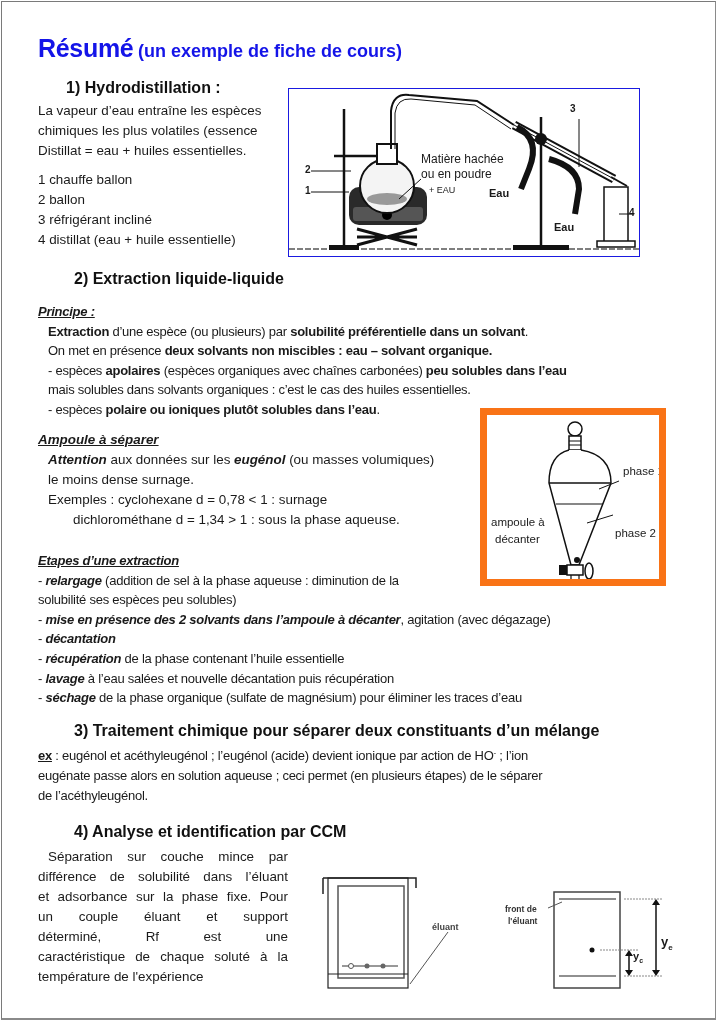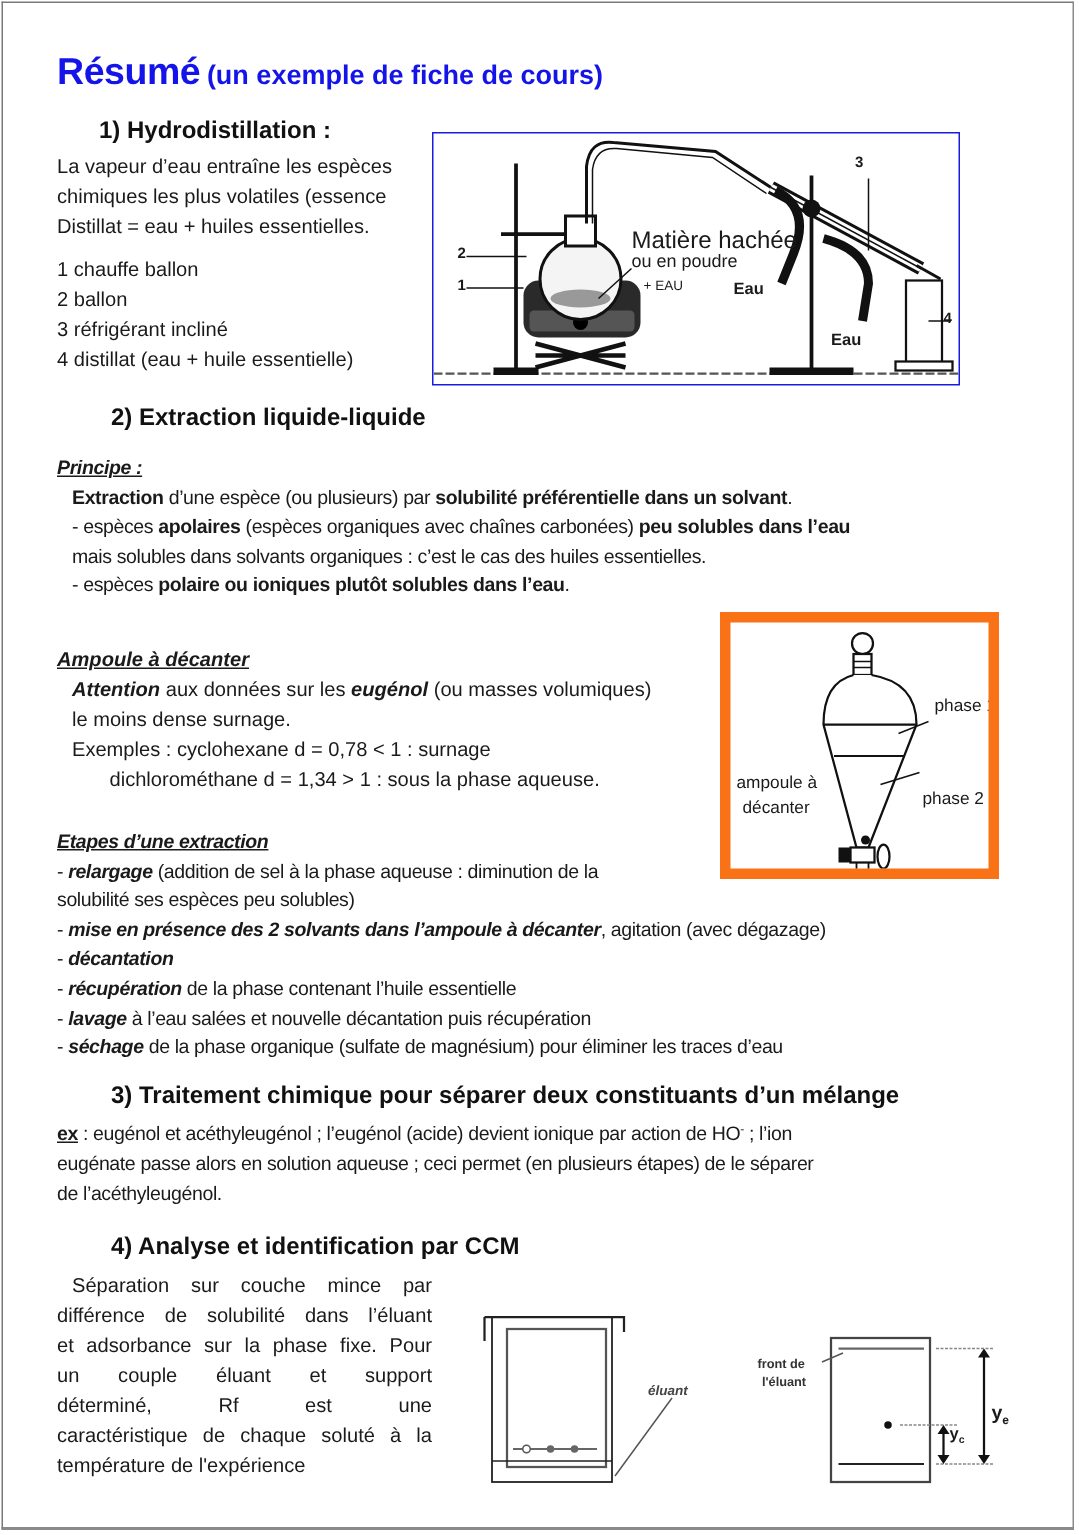--- a/index.html
+++ b/index.html
@@ -85,39 +85,40 @@
       <line x1="290" y1="30" x2="290" y2="78" stroke="#111" stroke-width="1"></line>
       <line x1="330" y1="125" x2="345" y2="125" stroke="#111" stroke-width="1"></line>
       <line x1="22" y1="82" x2="62" y2="82" stroke="#111" stroke-width="1"></line>
       <line x1="22" y1="103" x2="60" y2="103" stroke="#111" stroke-width="1"></line>
       <line x1="110" y1="110" x2="132" y2="90" stroke="#111" stroke-width="1"></line>
     </svg>
     <div class="abs lbl" style="left:16px; top:75px; font-weight:bold; font-size:10px;">2</div>
     <div class="abs lbl" style="left:16px; top:96px; font-weight:bold; font-size:10px;">1</div>
     <div class="abs lbl" style="left:281px; top:14px; font-weight:bold; font-size:10px;">3</div>
     <div class="abs lbl" style="left:340px; top:118px; font-weight:bold; font-size:10px;">4</div>
-    <div class="abs lbl" style="left:132px; top:63px; font-size:16px;">Matière hachée</div>
+    <div class="abs lbl" style="left:132px; top:63px; font-size:12px;">Matière hachée</div>
     <div class="abs lbl" style="left:132px; top:78px; font-size:12px;">ou en poudre</div>
     <div class="abs lbl-s" style="left:140px; top:96px;">+ EAU</div>
     <div class="abs lbl" style="left:200px; top:98px; font-weight:bold; font-size:11px;">Eau</div>
     <div class="abs lbl" style="left:265px; top:132px; font-weight:bold; font-size:11px;">Eau</div>
   </div>
 
   <div class="abs h" style="left:72px; top:268px;">2) Extraction liquide-liquide</div>
 
   <div class="abs" style="left:36px; top:300px;">
     <div class="tc"><span class="u">Principe :</span></div>
     <div class="tc" style="padding-left:10px;"><b>Extraction</b><span> d’une espèce (ou plusieurs) par </span><b>solubilité préférentielle dans un solvant</b><span>.</span></div>
+    <div class="tc" style="padding-left:10px;"><span>On met en présence </span><b>deux solvants non miscibles : eau – solvant organique.</b></div>
     <div class="tc" style="padding-left:10px;"><span>- espèces </span><b>apolaires</b><span> (espèces organiques avec chaînes carbonées) </span><b>peu solubles dans l’eau</b></div>
     <div class="tc" style="padding-left:10px;">mais solubles dans solvants organiques : c’est le cas des huiles essentielles.</div>
     <div class="tc" style="padding-left:10px;"><span>- espèces </span><b>polaire ou ioniques plutôt solubles dans l’eau</b><span>.</span></div>
   </div>
 
   <div class="abs" style="left:36px; top:428px;">
-    <div class="t"><span class="u">Ampoule à décanter</span></div>
+    <div class="t"><span class="u">Ampoule à séparer</span></div>
     <div class="t" style="padding-left:10px;"><b class="bi">Attention</b><span> aux données sur les </span><b class="bi">eugénol</b><span> (ou masses volumiques)</span></div>
     <div class="t" style="padding-left:10px;">le moins dense surnage.</div>
     <div class="t" style="padding-left:10px;">Exemples :   cyclohexane  d = 0,78 &lt; 1 : surnage</div>
     <div class="t" style="padding-left:35px;">dichlorométhane  d = 1,34 &gt; 1 : sous la phase aqueuse.</div>
   </div>
 
   <div class="abs box2" style="left:478px; top:406px; width:186px; height:178px;">
     <svg width="186" height="178">
       <circle cx="88" cy="14" r="7" fill="none" stroke="#111" stroke-width="1.5"></circle>
       <rect x="82" y="21" width="12" height="14" fill="#fff" stroke="#111" stroke-width="1.5"></rect>
@@ -174,21 +175,21 @@
       <path d="M3 6 L3 22 M3 6 L96 6 L96 16" fill="none" stroke="#222" stroke-width="1.5"></path>
       <rect x="8" y="6" width="80" height="110" fill="none" stroke="#222" stroke-width="1.2"></rect>
       <rect x="18" y="14" width="66" height="92" fill="none" stroke="#555" stroke-width="1.5"></rect>
       <line x1="8" y1="102" x2="88" y2="102" stroke="#222" stroke-width="1"></line>
       <line x1="22" y1="94" x2="78" y2="94" stroke="#333" stroke-width="1"></line>
       <circle cx="31" cy="94" r="2.5" fill="#fff" stroke="#555"></circle>
       <circle cx="47" cy="94" r="2.5" fill="#666"></circle>
       <circle cx="63" cy="94" r="2.5" fill="#666"></circle>
       <line x1="128" y1="60" x2="90" y2="112" stroke="#555" stroke-width="1"></line>
     </svg>
-    <div class="abs lbl" style="left:112px; top:50px; font-size:9px; font-weight:bold; color:#444;font-style:italic;">éluant</div>
+    <div class="abs lbl" style="left:112px; top:50px; font-size:9px; font-weight:bold; color:#444;">éluant</div>
   </div>
 
   <div class="abs" style="left:500px; top:888px; width:190px; height:100px;">
     <svg width="190" height="100">
       <rect x="52" y="2" width="66" height="96" fill="none" stroke="#444" stroke-width="1.5"></rect>
       <line x1="57" y1="9" x2="114" y2="9" stroke="#666" stroke-width="1.5"></line>
       <line x1="57" y1="86" x2="114" y2="86" stroke="#222" stroke-width="1.2"></line>
       <circle cx="90" cy="60" r="2.5" fill="#111"></circle>
       <line x1="98" y1="60" x2="136" y2="60" stroke="#888" stroke-dasharray="2 1"></line>
       <line x1="122" y1="9" x2="160" y2="9" stroke="#888" stroke-dasharray="2 1"></line>

